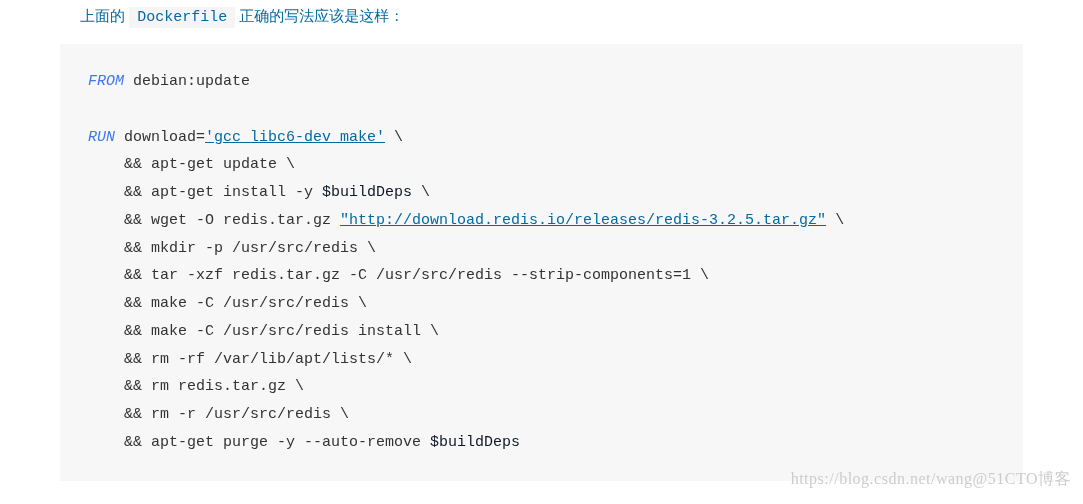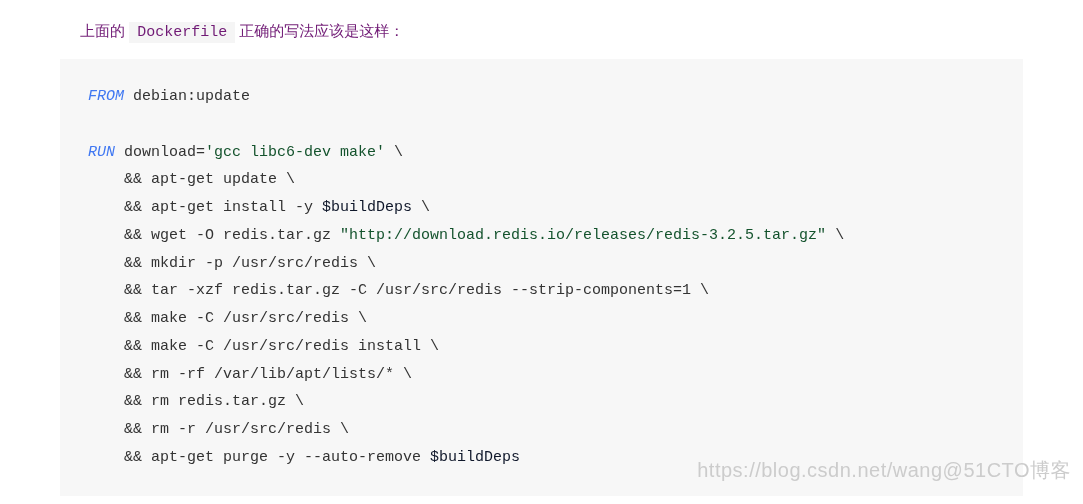--- a/index.html
+++ b/index.html
@@ -9,23 +9,23 @@
     }
     body {
       font-family: -apple-system, BlinkMacSystemFont, "Segoe UI", Arial, sans-serif;
       background: #ffffff;
       width: 1083px;
       height: 504px;
       position: relative;
       overflow: hidden;
     }
     .intro-text {
-      padding: 19px 0 14px 80px;
+      padding: 4px 0 14px 80px;
       font-size: 15px;
-      color: #701a75;
+      color: #0369a1;
       line-height: 1.6;
     }
     .intro-text .inline-code {
       background: #f5f5f5;
       padding: 2px 8px;
       font-family: "Courier New", Consolas, monospace;
       font-size: 15px;
     }
     .code-block {
       background: #f7f7f7;
@@ -36,32 +36,33 @@
       line-height: 1.85;
       white-space: pre;
       color: #333;
       font-weight: 500;
     }
     .kw-blue {
       color: #4078f2;
       font-style: italic;
     }
     .str-green {
-      color: #14532d;
+      color: #0369a1;
+      text-decoration: underline;
     }
     .var-red {
       color: #0f172a;
     }
     .watermark {
       position: absolute;
-      bottom: 20px;
+      bottom: 14px;
       right: 12px;
       color: #cccccc;
-      font-size: 20px;
-      font-family: Liberation Sans, sans-serif;
+      font-size: 16px;
+      font-family: Liberation Serif, serif;
       letter-spacing: 0.5px;
     }
   </style>
 </head>
 <body>
 
 <div class="intro-text">
   <span>上面的</span>
   <span class="inline-code">Dockerfile</span>
   <span>正确的写法应该是这样：</span>

